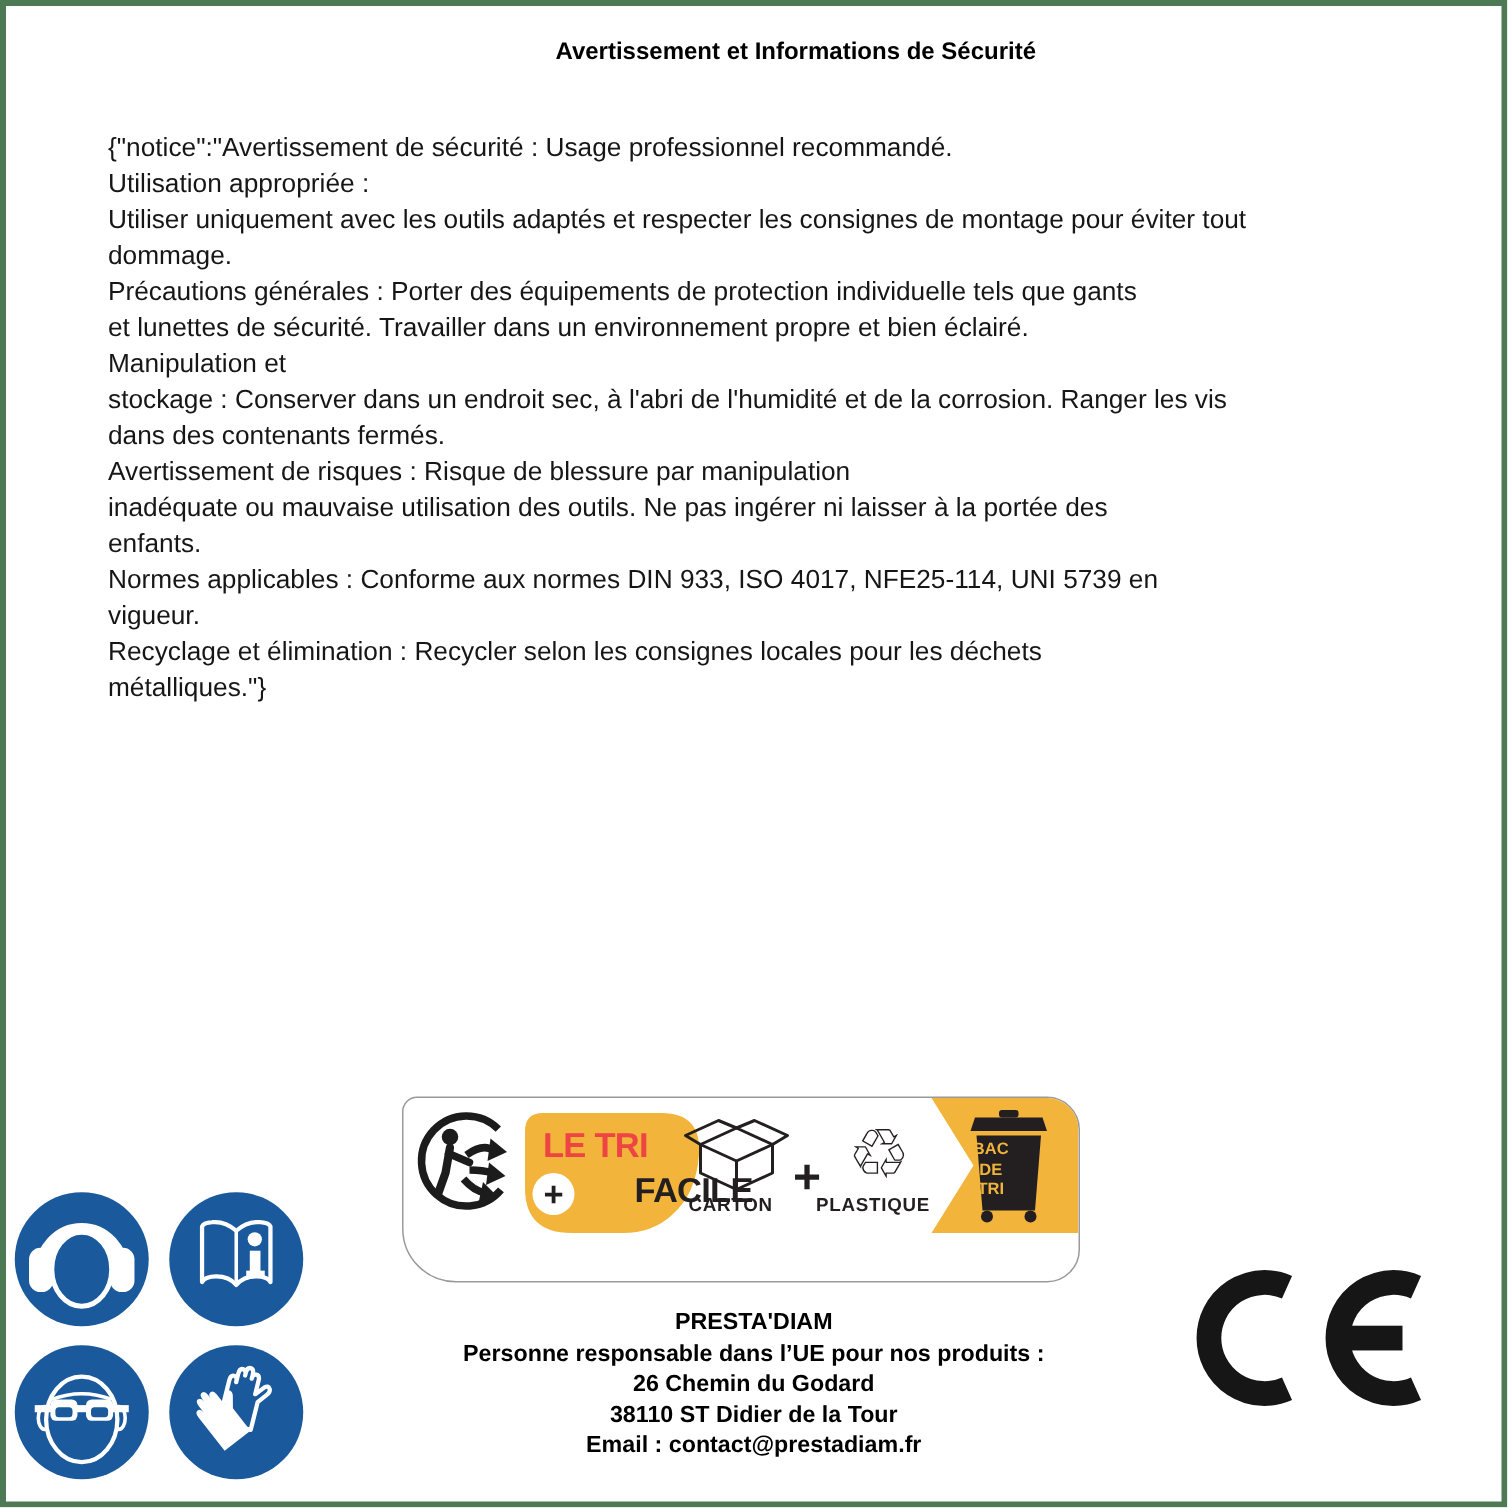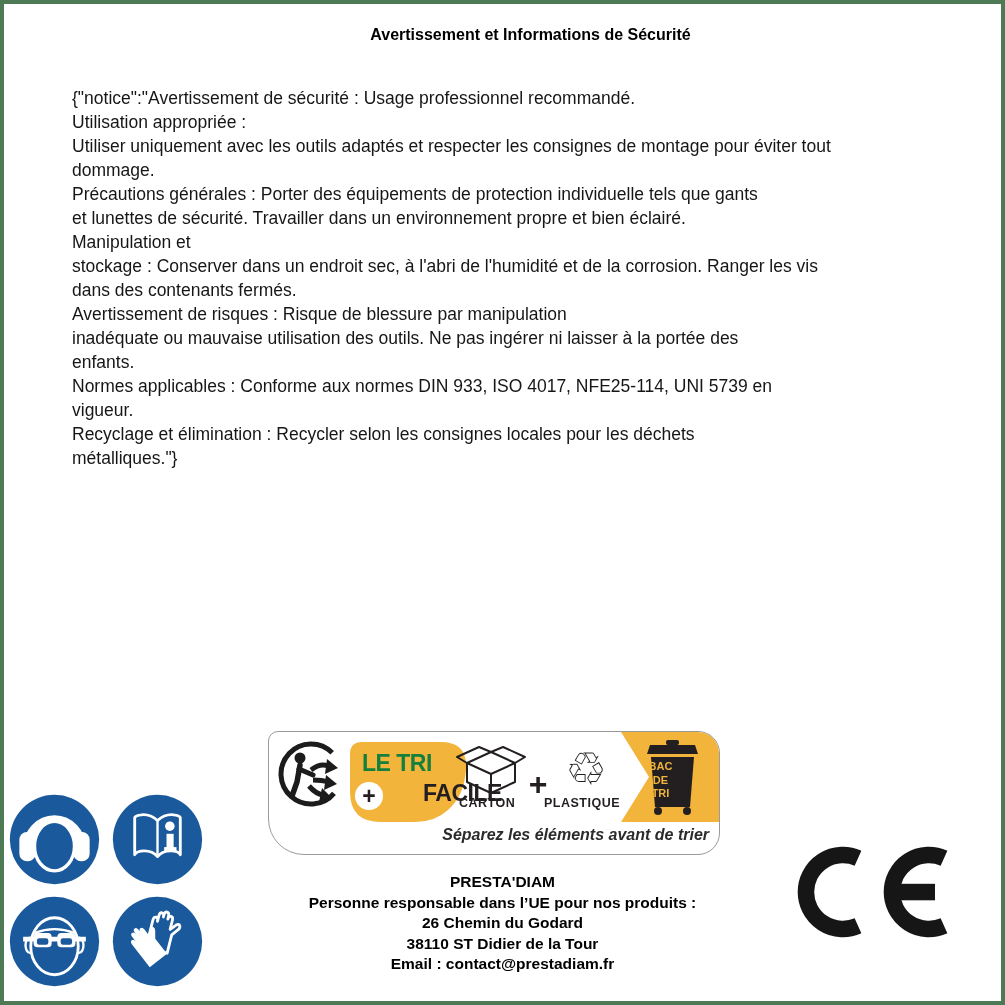--- a/index.html
+++ b/index.html
@@ -17,21 +17,21 @@
   .icon-abs{position:absolute;width:95px;height:95px;}
   .icon-abs svg{display:block;}
 
   
   .fr-label{position:absolute;left:268px;top:710px;font-size:18px;font-weight:700;color:#6d28d9;margin-top:35px;}
   .tri-box{position:absolute;left:268px;top:731px;width:450px;height:122px;background:#fff;
            border:1.5px solid #9a9a9a;border-radius:10px 22px 22px 36px;overflow:hidden;}
   .tri-shapes{position:absolute;inset:0;}
   .triman{position:absolute;left:6px;top:6px;}
   .letri{position:absolute;left:93px;top:20px;font-size:23px;font-weight:800;
-         letter-spacing:-0.5px;color:#15803d;line-height:1;}
+         letter-spacing:-0.5px;color:#ef4444;line-height:1;}
   .plus-badge{position:absolute;left:86px;top:50px;width:28px;height:28px;border-radius:50%;
               background:#fff;display:flex;align-items:center;justify-content:center;
               font-size:23px;font-weight:800;color:#231F20;line-height:1;}
   .facile{position:absolute;left:118px;top:50px;font-size:23px;font-weight:800;
           letter-spacing:-0.5px;color:#231F20;line-height:1;margin-left:36px;}
   .mat-label{position:absolute;top:64px;text-align:left;font-size:12.5px;font-weight:700;
              letter-spacing:0.5px;color:#231F20;}
   .carton-label{left:190px;width:64px;}
   .plastique-label{left:275px;width:86px;}
   .plus-sep{position:absolute;left:254px;top:36px;width:30px;text-align:center;
@@ -173,21 +173,20 @@
     <div class="plus-sep">+</div>
     <div class="plastique-glyph">♲</div>
     <div class="mat-label plastique-label">PLASTIQUE</div>
 
     <div class="bac-text">
       <div>BAC</div>
       <div>DE</div>
       <div>TRI</div>
     </div>
 
-    <div class="tagline">Séparez les éléments avant de trier</div>
   </div>
 
   <div class="responsible">
     <div>PRESTA'DIAM</div>
     <div>Personne responsable dans l’UE pour nos produits :</div>
     <div>26 Chemin du Godard</div>
     <div>38110 ST Didier de la Tour</div>
     <div>Email : contact@prestadiam.fr</div>
   </div>
 

